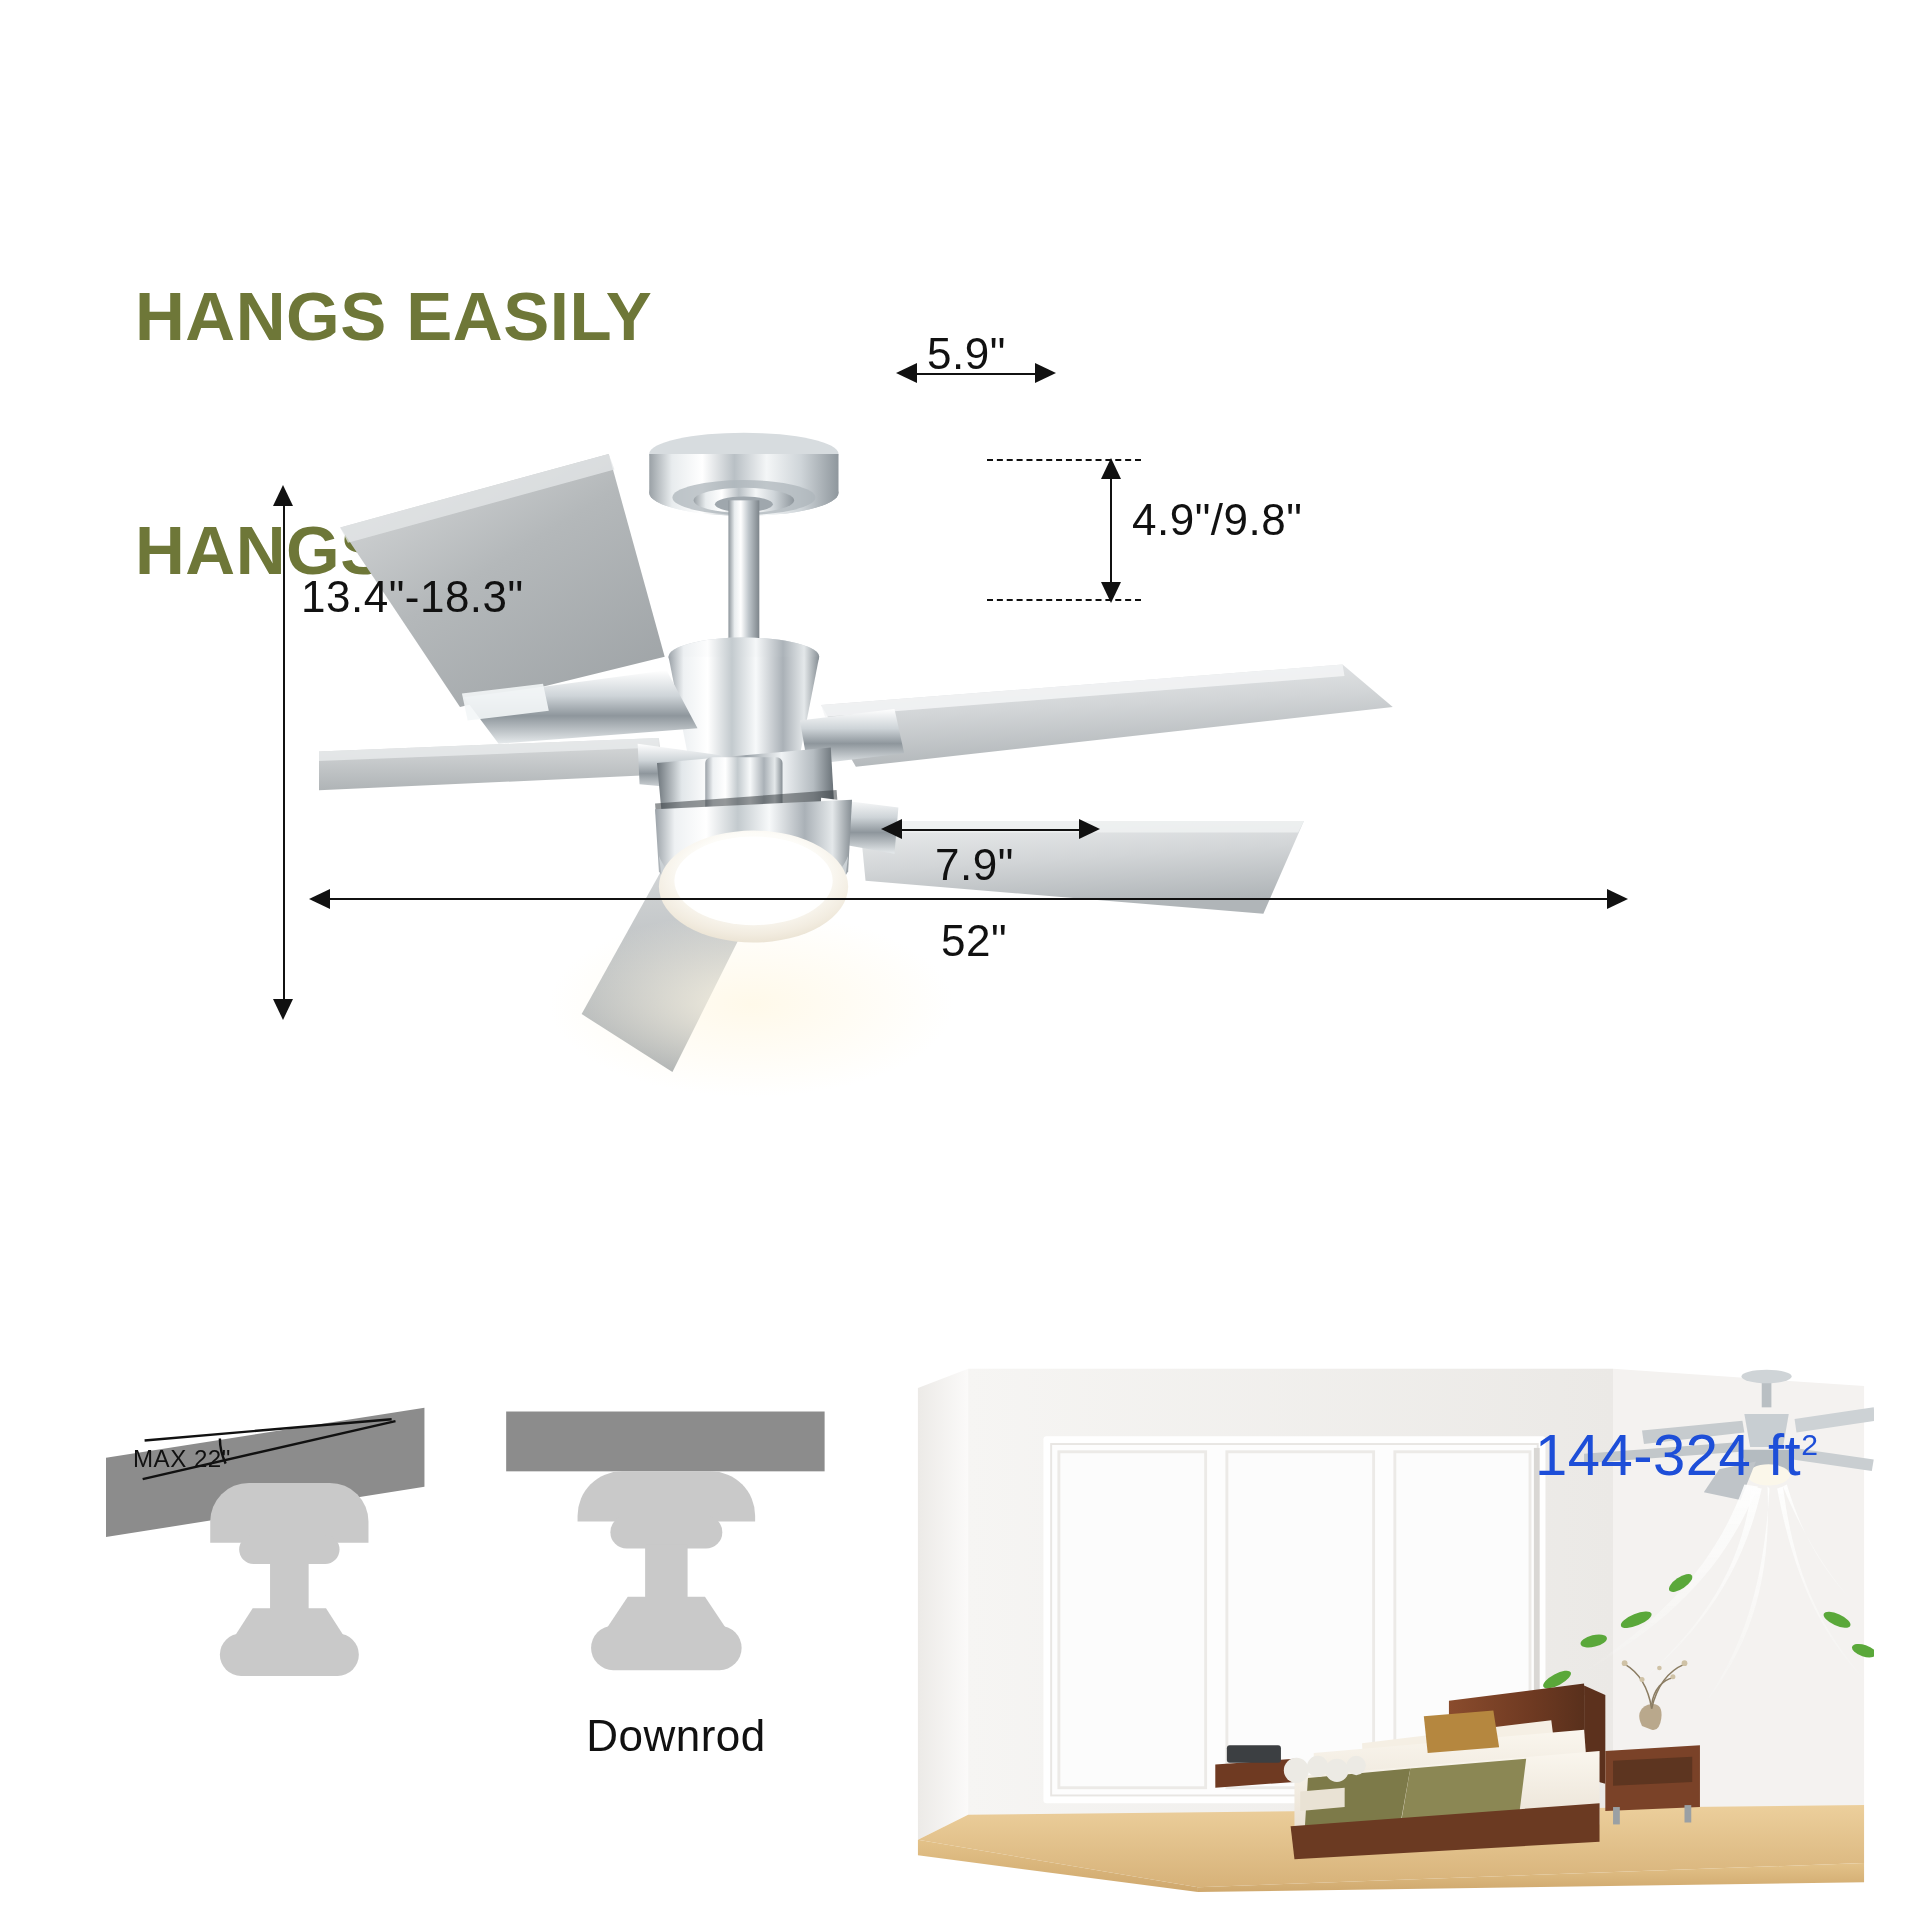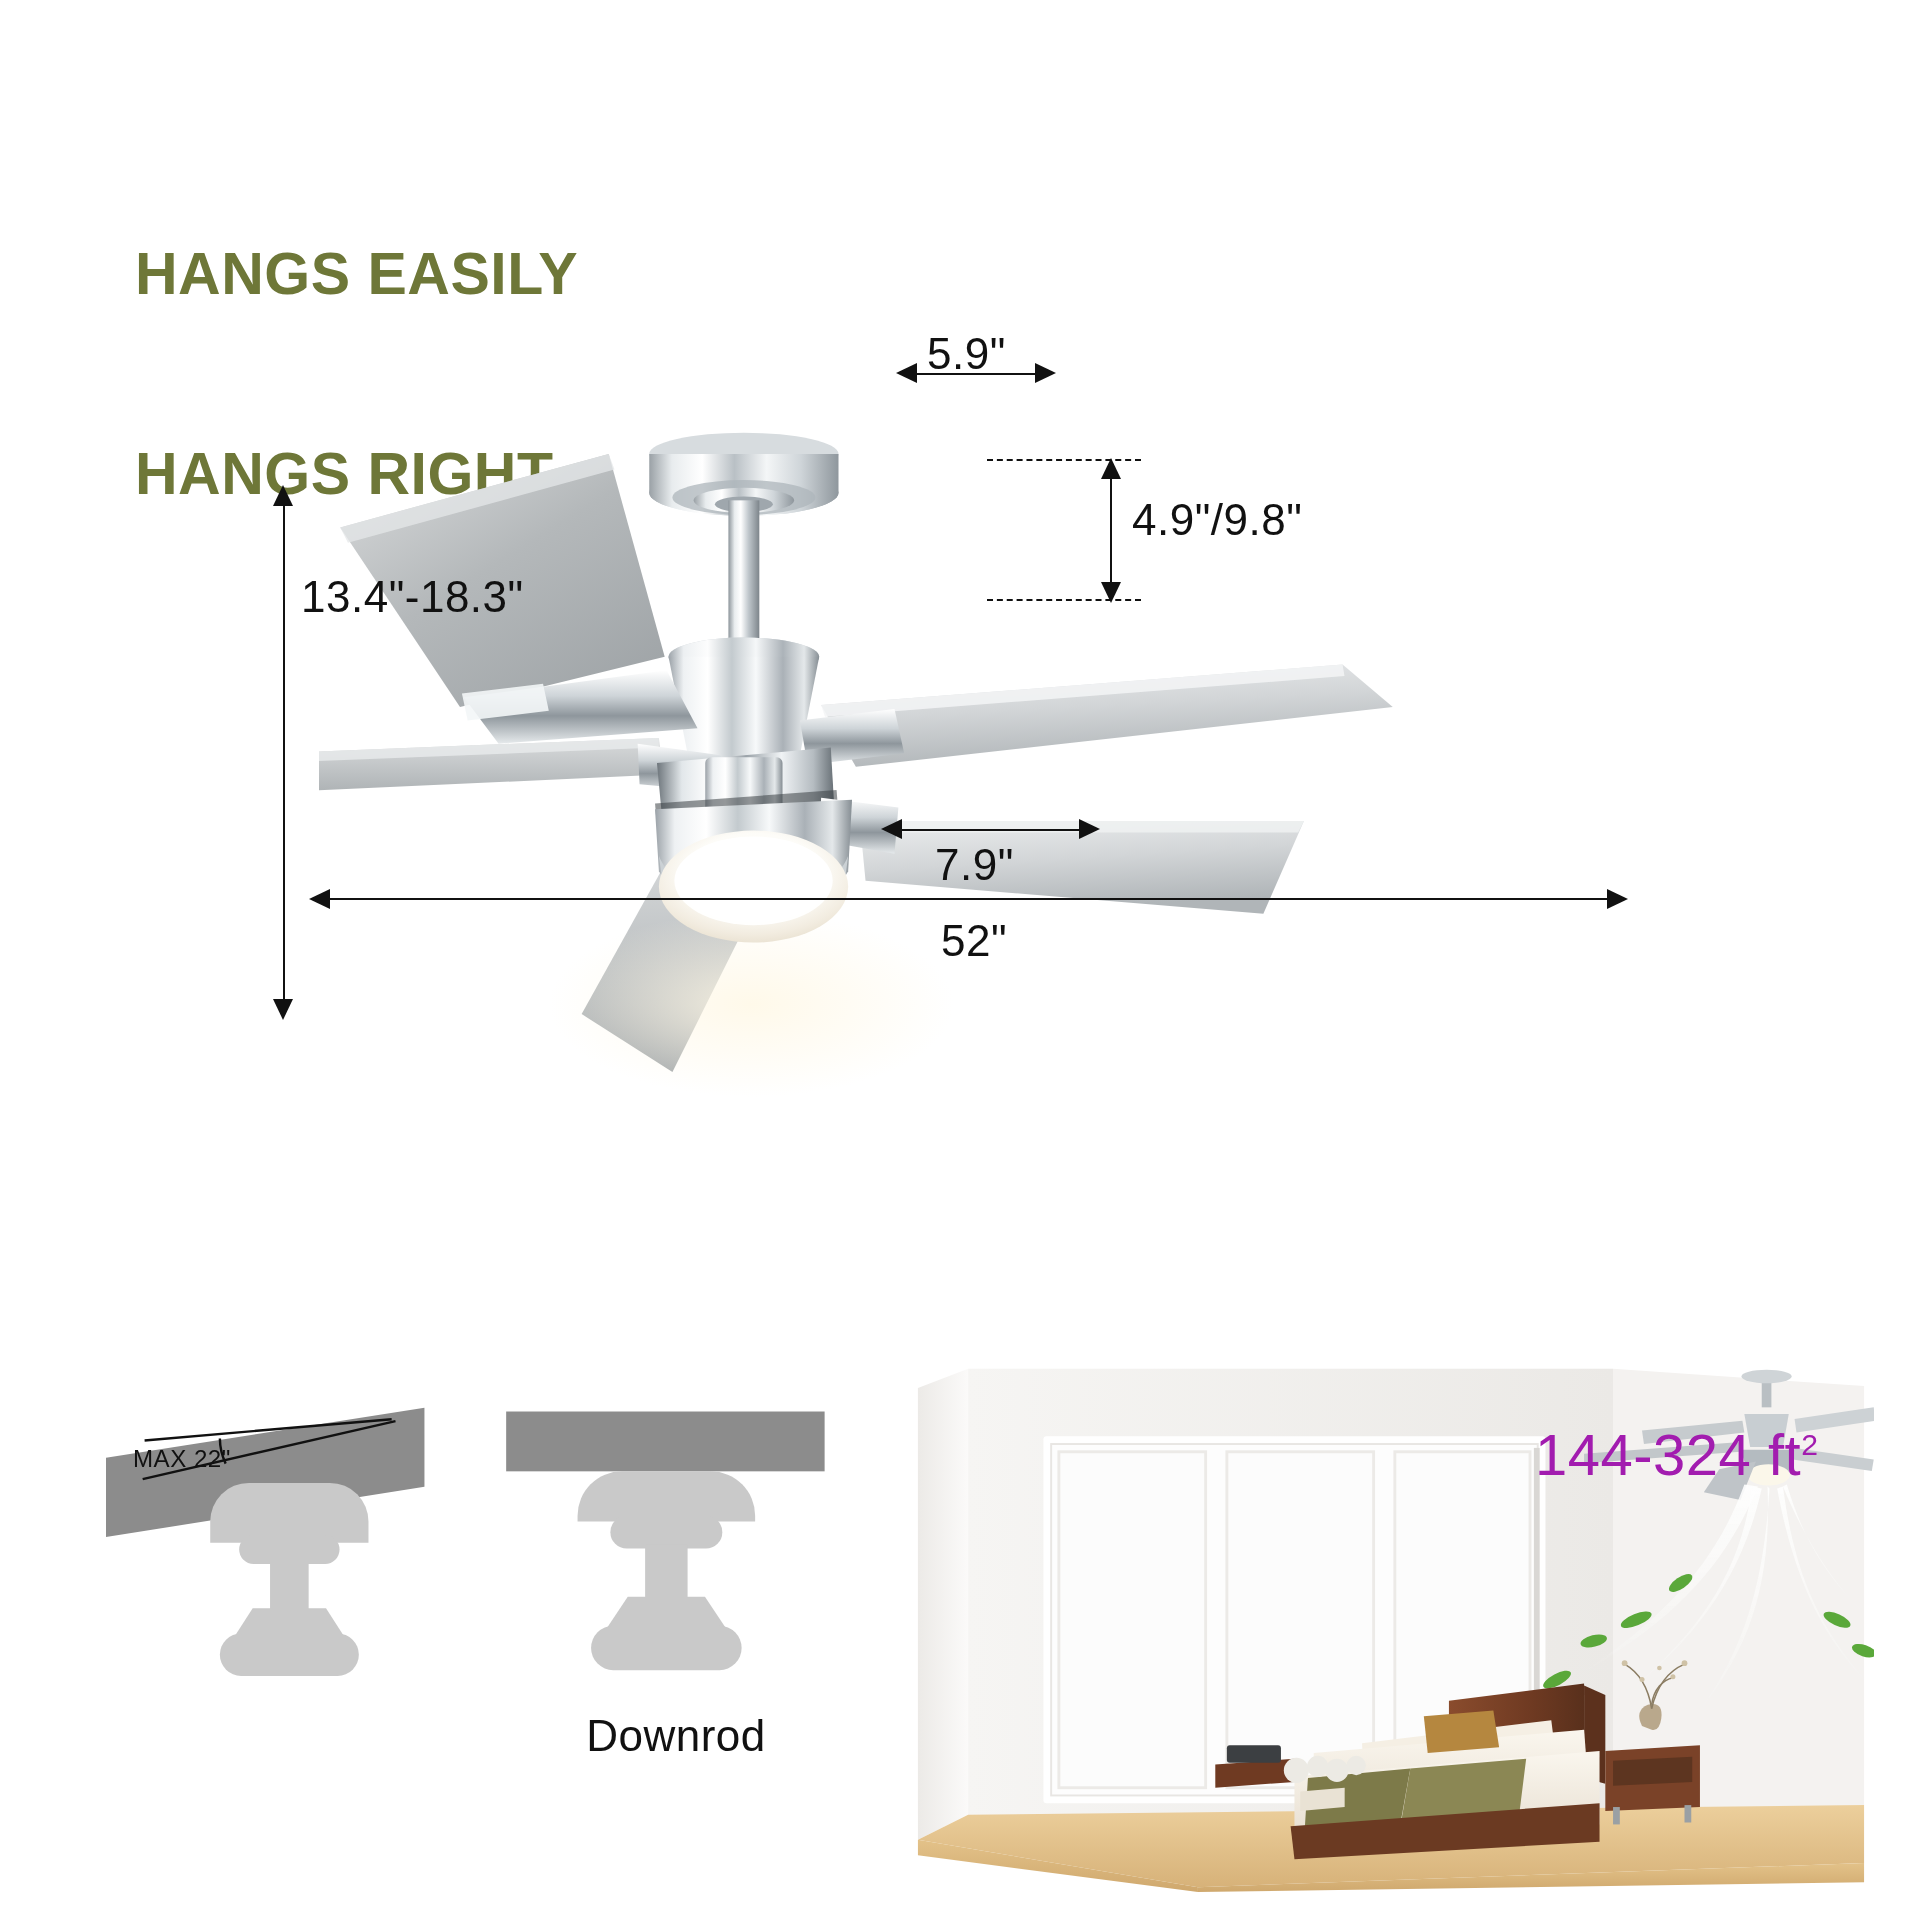--- a/index.html
+++ b/index.html
@@ -13,23 +13,23 @@
     position: relative;
     overflow: hidden;
     font-family: "Liberation Sans", sans-serif;
     color: #1a1a1a;
   }
 
   
   .headline {
     position: absolute;
     left: 135px;
-    top: 108px;
+    top: 122px;
     font-weight: bold;
-    font-size: 59px;
+    font-size: 69px;
     line-height: 1.13;
     letter-spacing: 0.5px;
     color: #6e7738;
     white-space: pre;
   }
   .headline .hl-line { display: block; }
 
   
   .spec-panel {
     position: absolute;
@@ -134,21 +134,21 @@
     width: 966px;
     height: 531px;
   }
   .room-svg { display: block; width: 966px; height: 531px; }
   .room-area-label {
     position: absolute;
     left: 1535px;
     top: 1421px;
     font-size: 58px;
     letter-spacing: 0.5px;
-    color: #a21caf;
+    color: #1d4ed8;
     white-space: nowrap;
   }
   .room-area-label sup {
     font-size: 0.52em;
     vertical-align: super;
   }
 </style>
 </head>
 <body>
 

